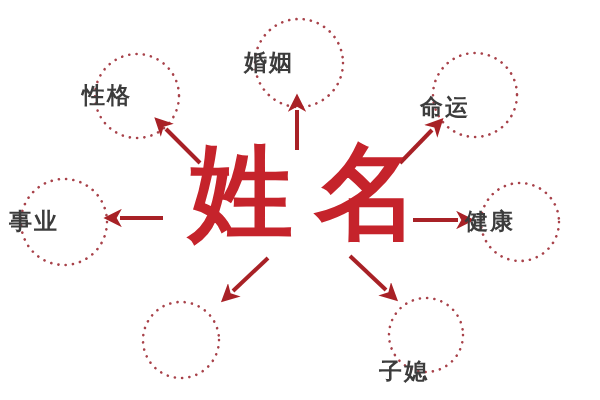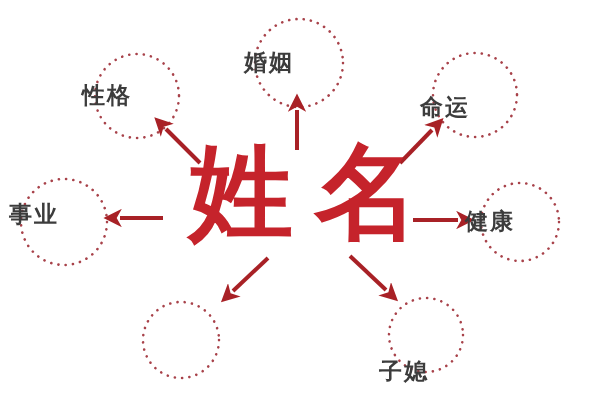--- a/index.html
+++ b/index.html
@@ -88,16 +88,16 @@
       <line x1="200" y1="163" x2="166" y2="129" marker-end="url(#ah)"></line>
     </g>
   </svg>
 
   <div class="center-title">姓名</div>
 
   <div class="node-label" style="left:244px; top:47px;">婚姻</div>
   <div class="node-label" style="left:420px; top:79px;margin-top:13px;">命运</div>
   <div class="node-label" style="left:465px; top:206px;">健康</div>
   <div class="node-label" style="left:379px; top:319px;margin-top:37px;">子媳</div>
-  <div class="node-label" style="left:9px;   top:199px;">事业</div>
+  <div class="node-label" style="left:9px;   top:206px;">事业</div>
   <div class="node-label" style="left:82px;  top:80px;">性格</div>
 
 </div>
 
 </body></html>

